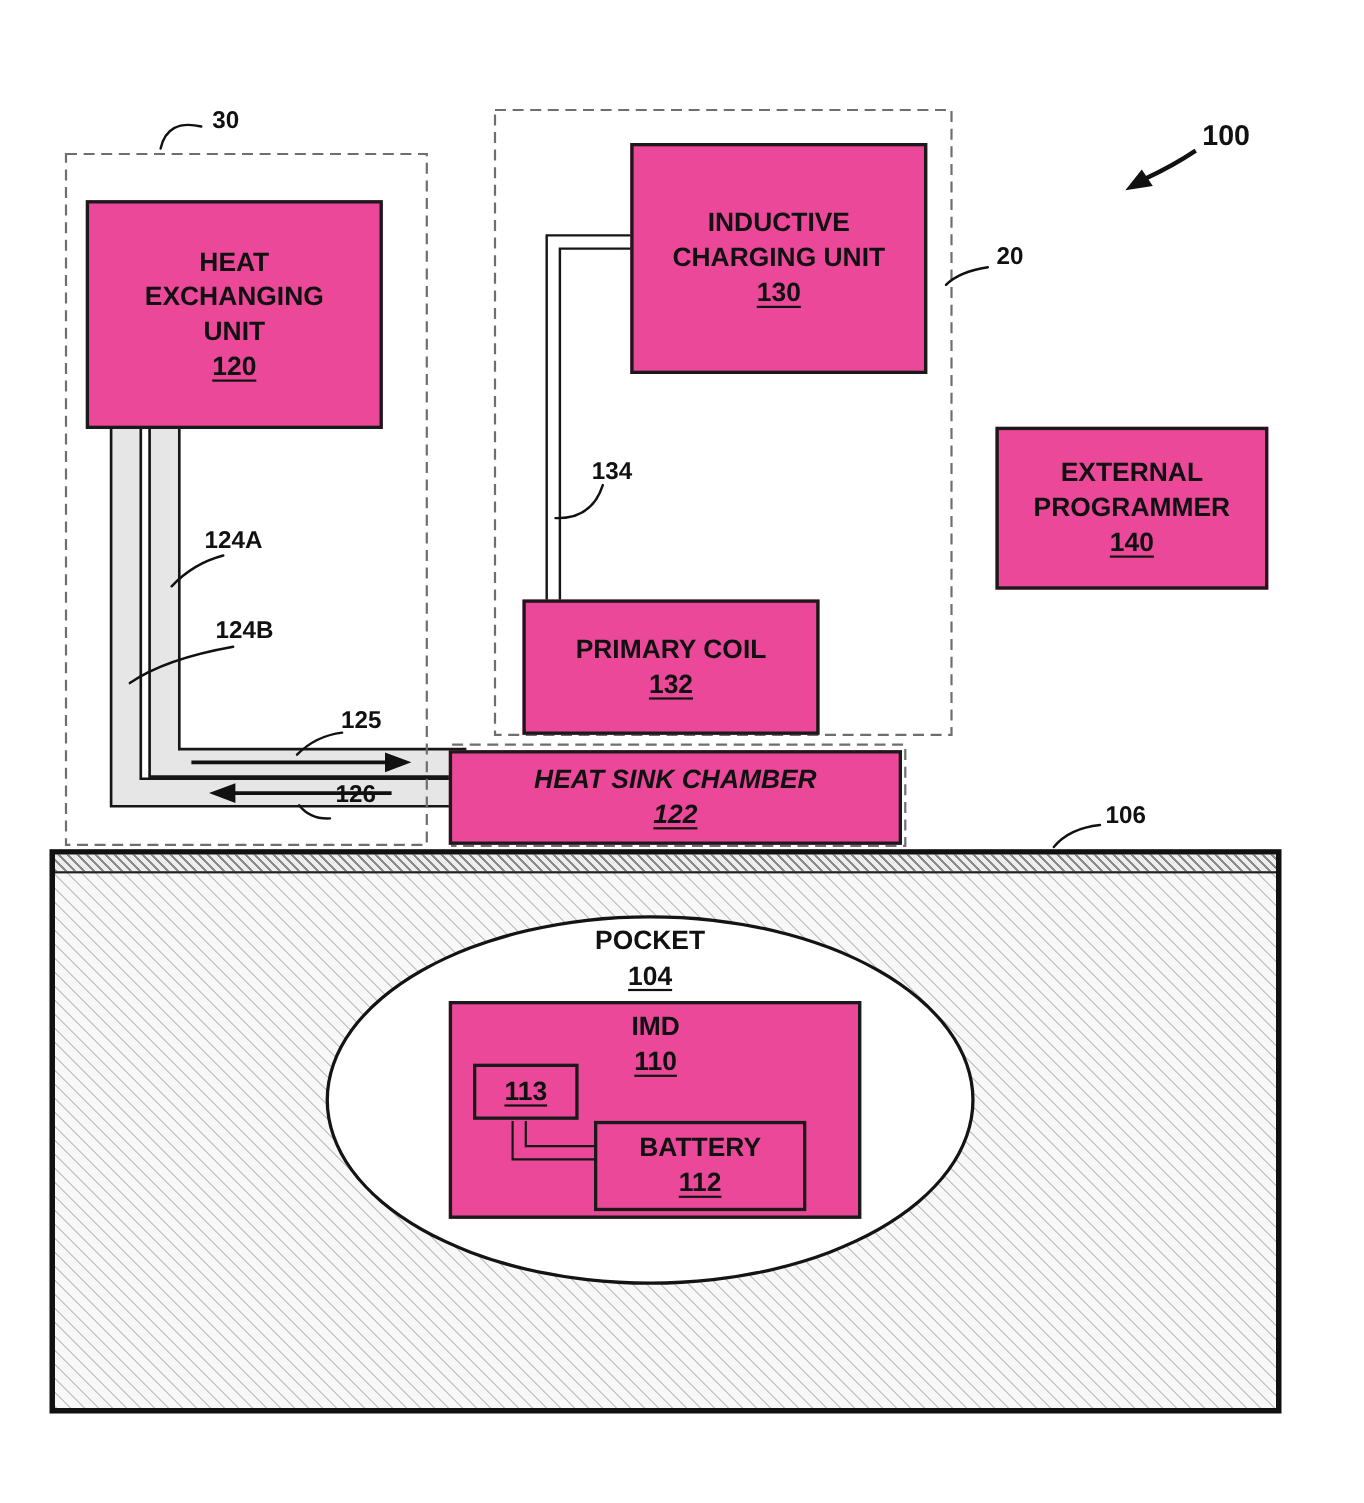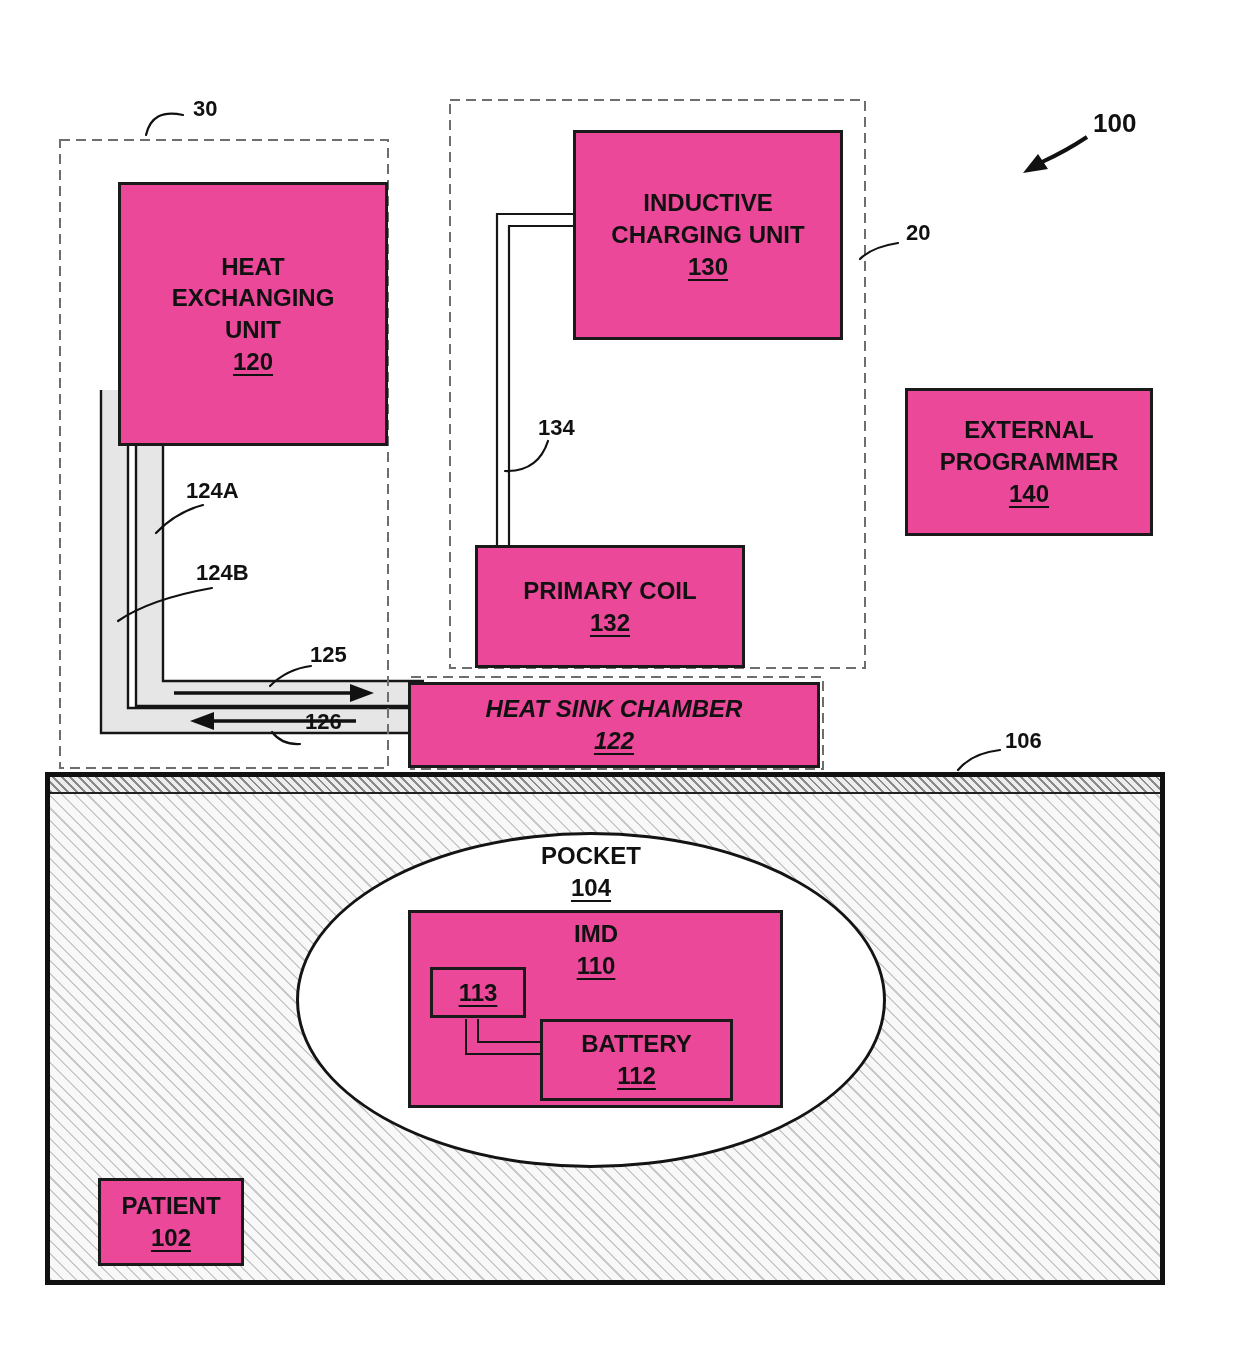--- a/index.html
+++ b/index.html
@@ -101,28 +101,22 @@
     <span class="lbl ref">113</span>
   </div>
 
   <div class="solid-box" style="left:540px;top:1019px;width:193px;height:82px;">
     <span class="lbl">
       <span style="display:block;">BATTERY</span>
       <span class="ref" style="display:inline-block;">112</span>
     </span>
   </div>
 
-  <div class="solid-box" style="left:98px;top:1178px;width:146px;height:88px;">
-    <span class="lbl">
-      <span style="display:block;">PATIENT</span>
-      <span class="ref" style="display:inline-block;">102</span>
-    </span>
-  </div>
 
-  <div class="solid-box" style="left:78px;top:182px;width:270px;height:264px;margin-left:40px;">
+  <div class="solid-box" style="left:78px;top:182px;width:270px;height:208px;">
     <span class="lbl" style="width:190px;">
       <span style="display:block;">HEAT EXCHANGING UNIT</span>
       <span class="ref" style="display:inline-block;">120</span>
     </span>
   </div>
 
   <div class="solid-box" style="left:573px;top:130px;width:270px;height:210px;">
     <span class="lbl" style="width:235px;">
       <span style="display:block;">INDUCTIVE CHARGING UNIT</span>
       <span class="ref" style="display:inline-block;">130</span>

